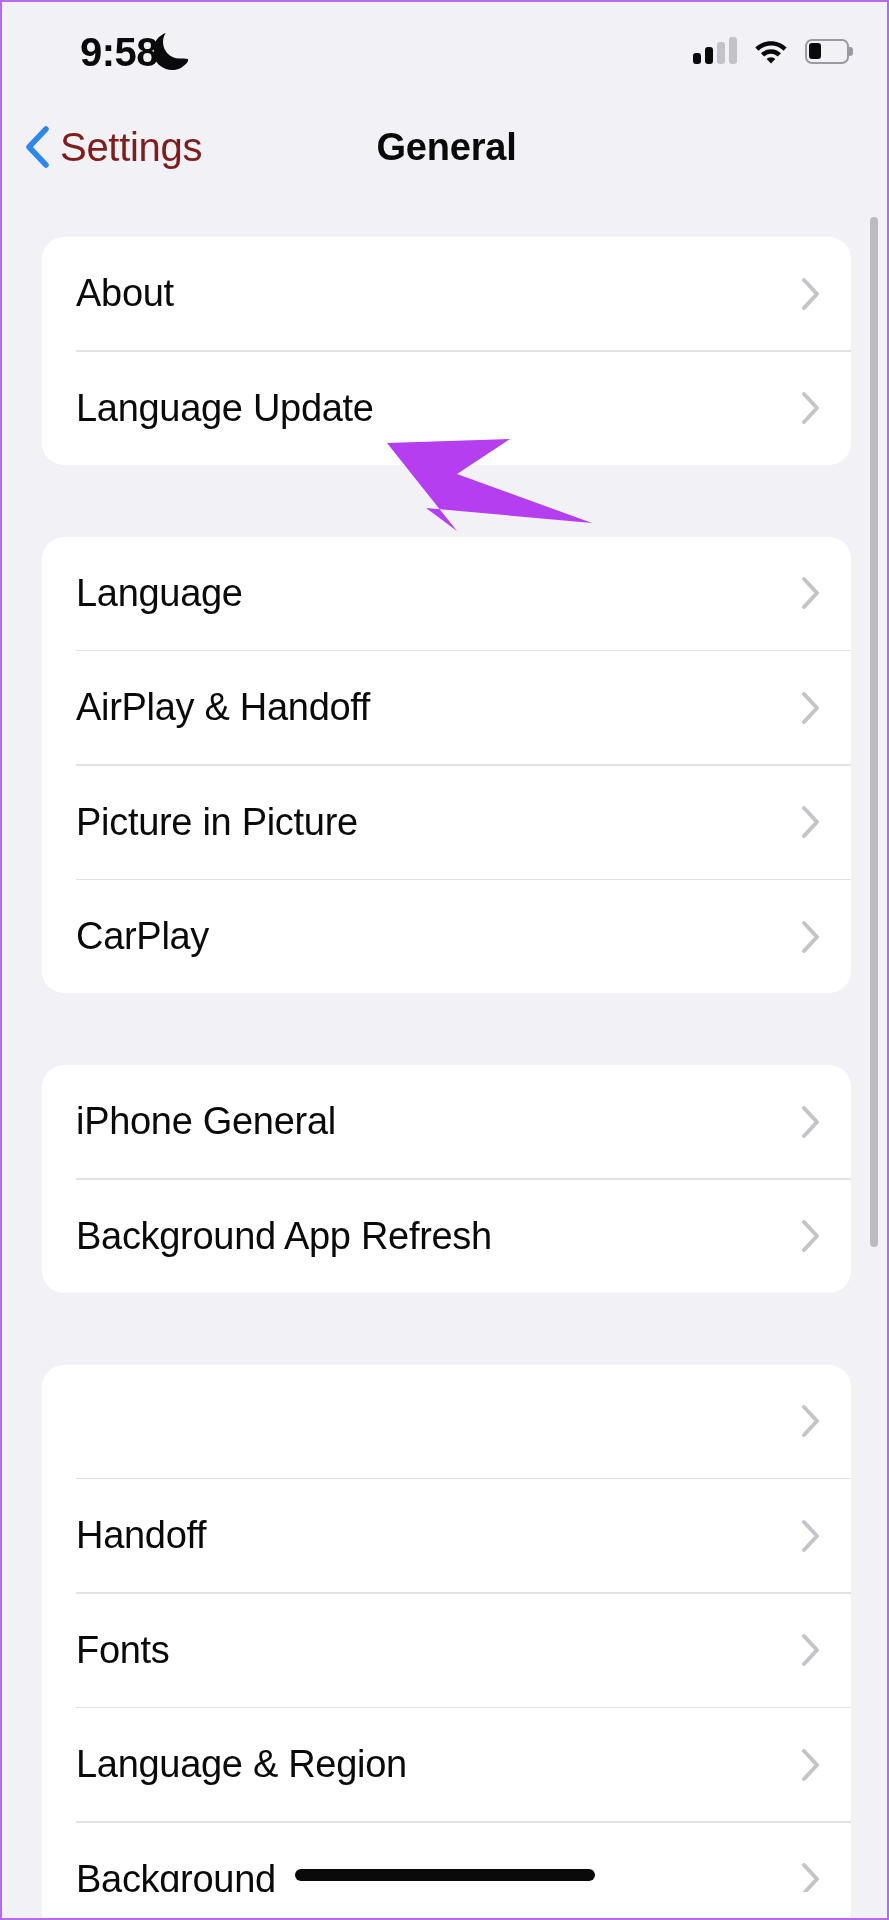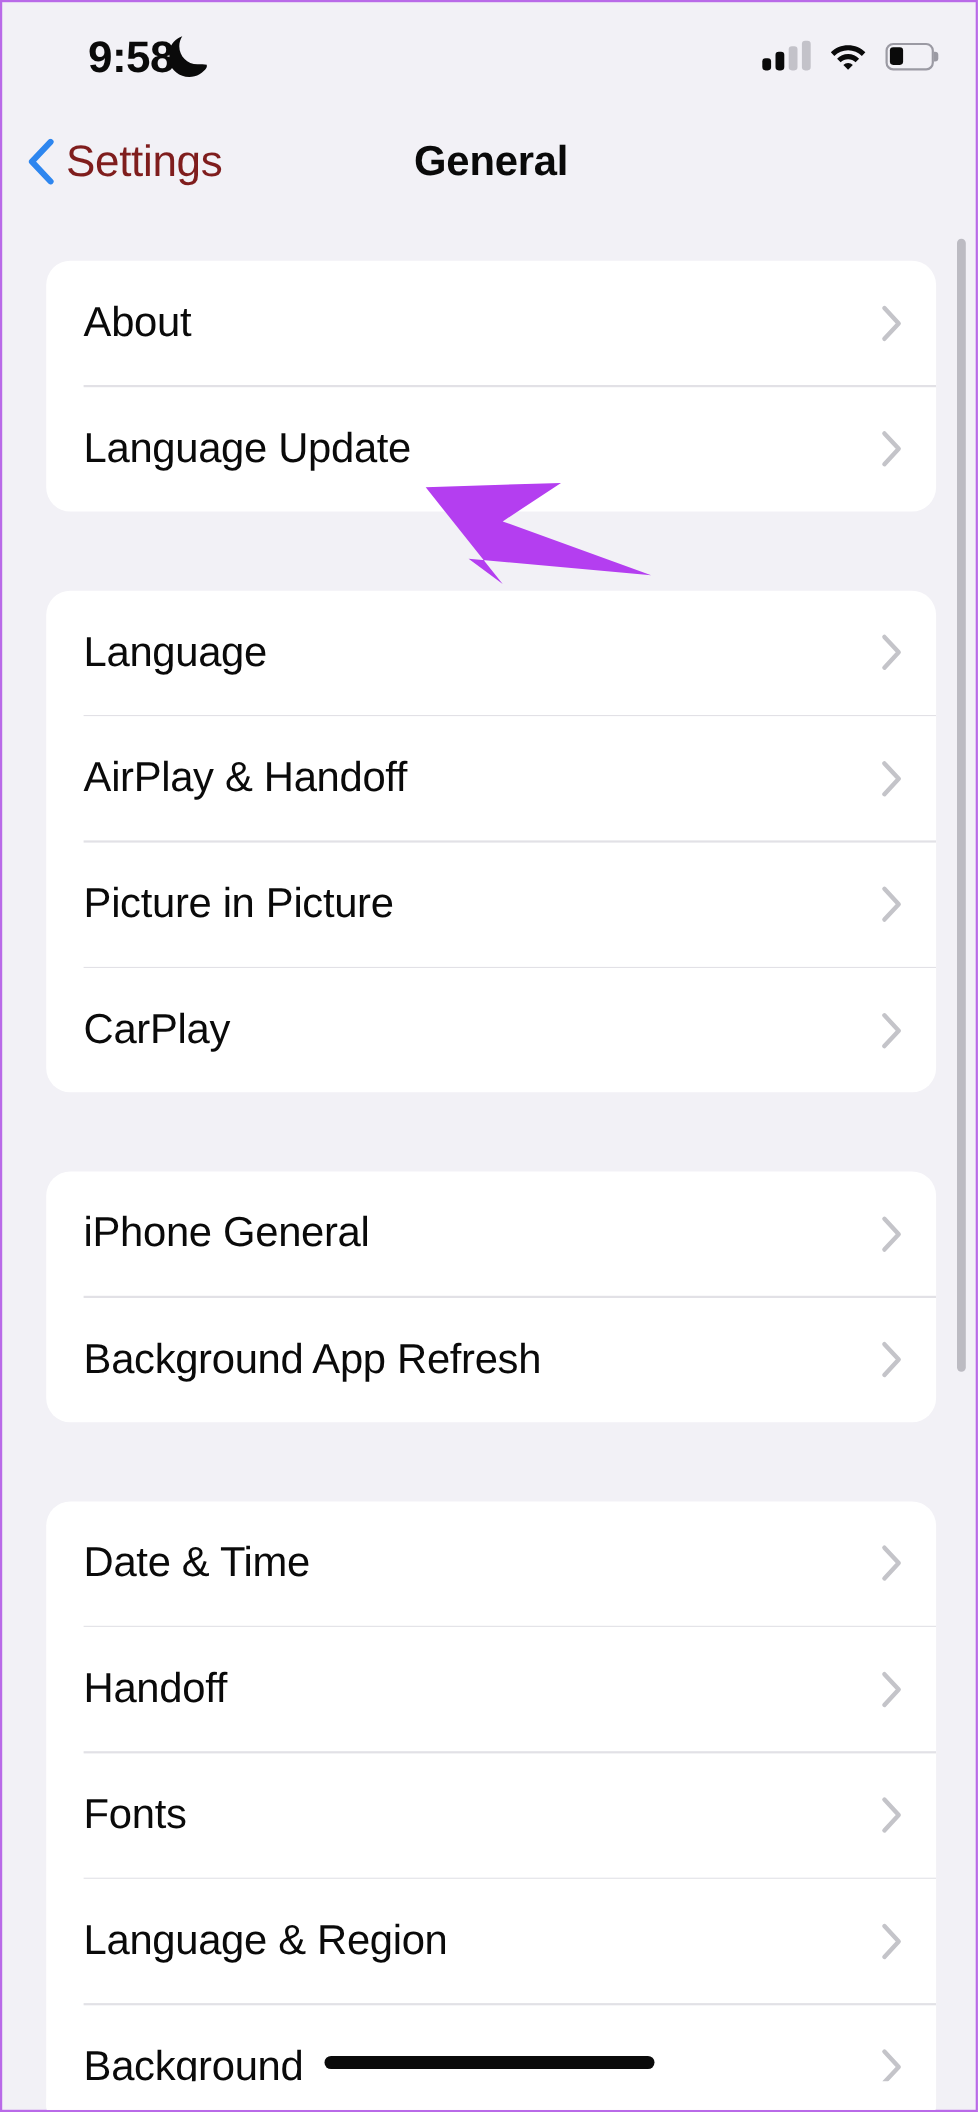--- a/index.html
+++ b/index.html
@@ -235,21 +235,20 @@
         <svg class="disc" viewBox="0 0 20 34">
           <path d="M3 3 L16 17 L3 31" fill="none" stroke="#c4c4c9" stroke-width="4" stroke-linecap="round" stroke-linejoin="round"></path>
         </svg>
       </div>
     </div>
 
     <div class="gap"></div>
 
     <div class="group">
       <div class="row">
-        <span class="label">Date &amp; Time</span>
         <svg class="disc" viewBox="0 0 20 34">
           <path d="M3 3 L16 17 L3 31" fill="none" stroke="#c4c4c9" stroke-width="4" stroke-linecap="round" stroke-linejoin="round"></path>
         </svg>
       </div>
       <div class="sep"></div>
       <div class="row">
         <span class="label">Handoff</span>
         <svg class="disc" viewBox="0 0 20 34">
           <path d="M3 3 L16 17 L3 31" fill="none" stroke="#c4c4c9" stroke-width="4" stroke-linecap="round" stroke-linejoin="round"></path>
         </svg>

